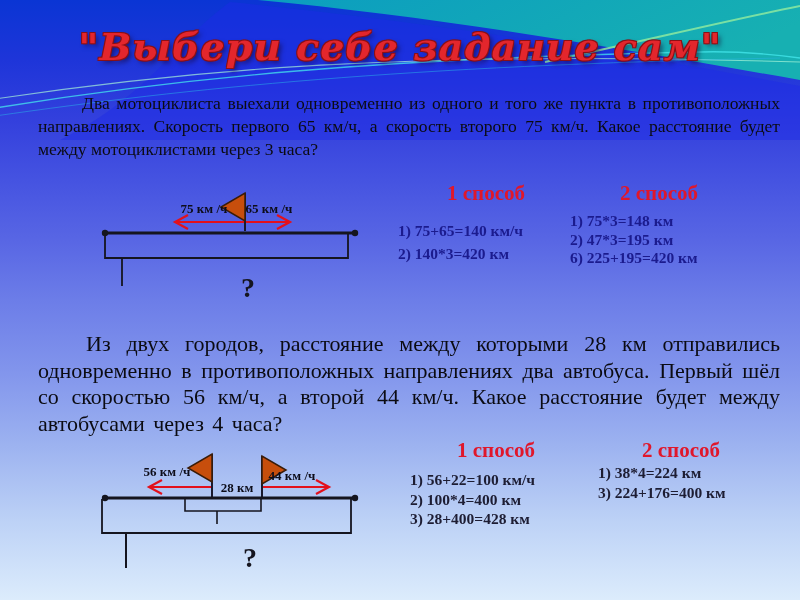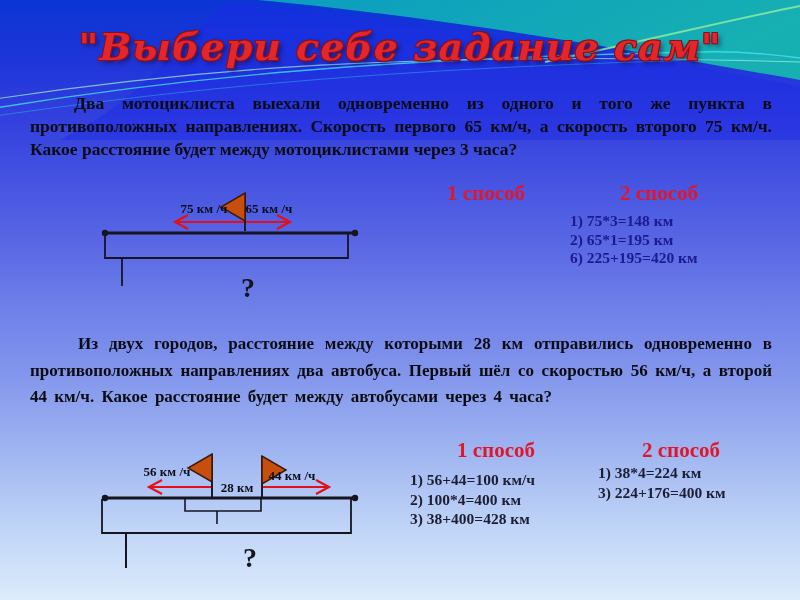--- a/index.html
+++ b/index.html
@@ -15,25 +15,25 @@
 
   .slide-title {
     position:absolute; top:24px; left:0; width:100%; text-align:center;
     font-family:"DejaVu Serif", serif; font-style:italic; font-weight:bold;
     font-size:38px; letter-spacing:1px; color:#e3262c;
     text-shadow:1px 1px 0 #8a1016, -1px -1px 0 #8a1016, 1px -1px 0 #8a1016,
                 -1px 1px 0 #8a1016, 3px 3px 5px rgba(20,0,40,.55);
   }
 
   .problem {
-    position:absolute; left:30px; width:742px; color:#0b0b12;
-    font-weight:bold; text-align:justify;
+    position:absolute; left:38px; width:742px; color:#0b0b12;
+    font-weight:normal; text-align:justify;
   }
   .problem.p1 { top:92px;  font-size:17.5px; line-height:23px;   text-indent:44px; }
-  .problem.p2 { top:331px; font-size:17px; line-height:26.5px; text-indent:48px; word-spacing:3px; }
+  .problem.p2 { top:331px; font-size:22px; line-height:26.5px; text-indent:48px; word-spacing:3px; }
 
   .method-heading {
     position:absolute; width:140px; text-align:right;
     color:#e0172b; font-weight:bold; font-size:21px;
   }
   .steps { position:absolute; font-weight:bold; font-size:15.5px; white-space:nowrap; }
   .steps.navy { color:#1b1b8e; }
   .steps.dark { color:#1d1d33; }
 
   #m1a-h { left:385px; top:181px; }
@@ -92,24 +92,28 @@
     <circle cx="45" cy="53" r="3.2" fill="#15151f"></circle>
     <circle cx="295" cy="53" r="3.2" fill="#15151f"></circle>
 
     <path d="M45,54 L45,78 L288,78 L288,54" fill="none" stroke="#15151f" stroke-width="1.8"></path>
     <line x1="62" y1="78" x2="62" y2="106" stroke="#15151f" stroke-width="1.8"></line>
 
     <text x="188" y="117" text-anchor="middle" font-size="28" fill="#15151f">?</text>
   </svg>
 
   <div id="m1a-h" class="method-heading">1 способ</div>
+  <div id="m1a-s" class="steps navy">
+    <div>1) 75+65=140 км/ч</div>
+    <div>2) 140*3=420 км</div>
+  </div>
   <div id="m2a-h" class="method-heading">2 способ</div>
   <div id="m2a-s" class="steps navy">
     <div>1) 75*3=148 км</div>
-    <div>2) 65*1=195 км</div>
+    <div>2) 47*3=195 км</div>
     <div>6) 225+195=420 км</div>
   </div>
 
   <div class="problem p2">Из двух городов, расстояние между которыми 28 км отправились одновременно в противоположных направлениях два автобуса. Первый шёл со скоростью 56 км/ч, а второй 44 км/ч. Какое расстояние будет между автобусами через 4 часа?</div>
 
   <svg id="diagram2" class="diagram" width="320" height="145" viewBox="0 0 320 145">
 
     <line x1="152" y1="19" x2="152" y2="63" stroke="#1a1a2e" stroke-width="2"></line>
     <polygon points="152,19 152,47 128,33" fill="#c74e0c" stroke="#3a1c08" stroke-width="1.5"></polygon>
     <line x1="90" y1="52" x2="151" y2="52" stroke="#e3101c" stroke-width="2.2"></line>
@@ -132,23 +136,23 @@
     <line x1="157" y1="76" x2="157" y2="89" stroke="#15151f" stroke-width="1.6"></line>
 
     <path d="M42,64 L42,98 L291,98 L291,64" fill="none" stroke="#15151f" stroke-width="1.8"></path>
     <line x1="66" y1="98" x2="66" y2="133" stroke="#15151f" stroke-width="2"></line>
 
     <text x="190" y="132" text-anchor="middle" font-size="28" fill="#15151f">?</text>
   </svg>
 
   <div id="m1b-h" class="method-heading">1 способ</div>
   <div id="m1b-s" class="steps dark">
-    <div>1) 56+44=100 км/ч</div>
+    <div>1) 56+22=100 км/ч</div>
     <div>2) 100*4=400 км</div>
-    <div>3) 38+400=428 км</div>
+    <div>3) 28+400=428 км</div>
   </div>
   <div id="m2b-h" class="method-heading">2 способ</div>
   <div id="m2b-s" class="steps dark">
     <div>1) 38*4=224 км</div>
     <div>3) 224+176=400 км</div>
   </div>
 
 </div>
 
 </body></html>

